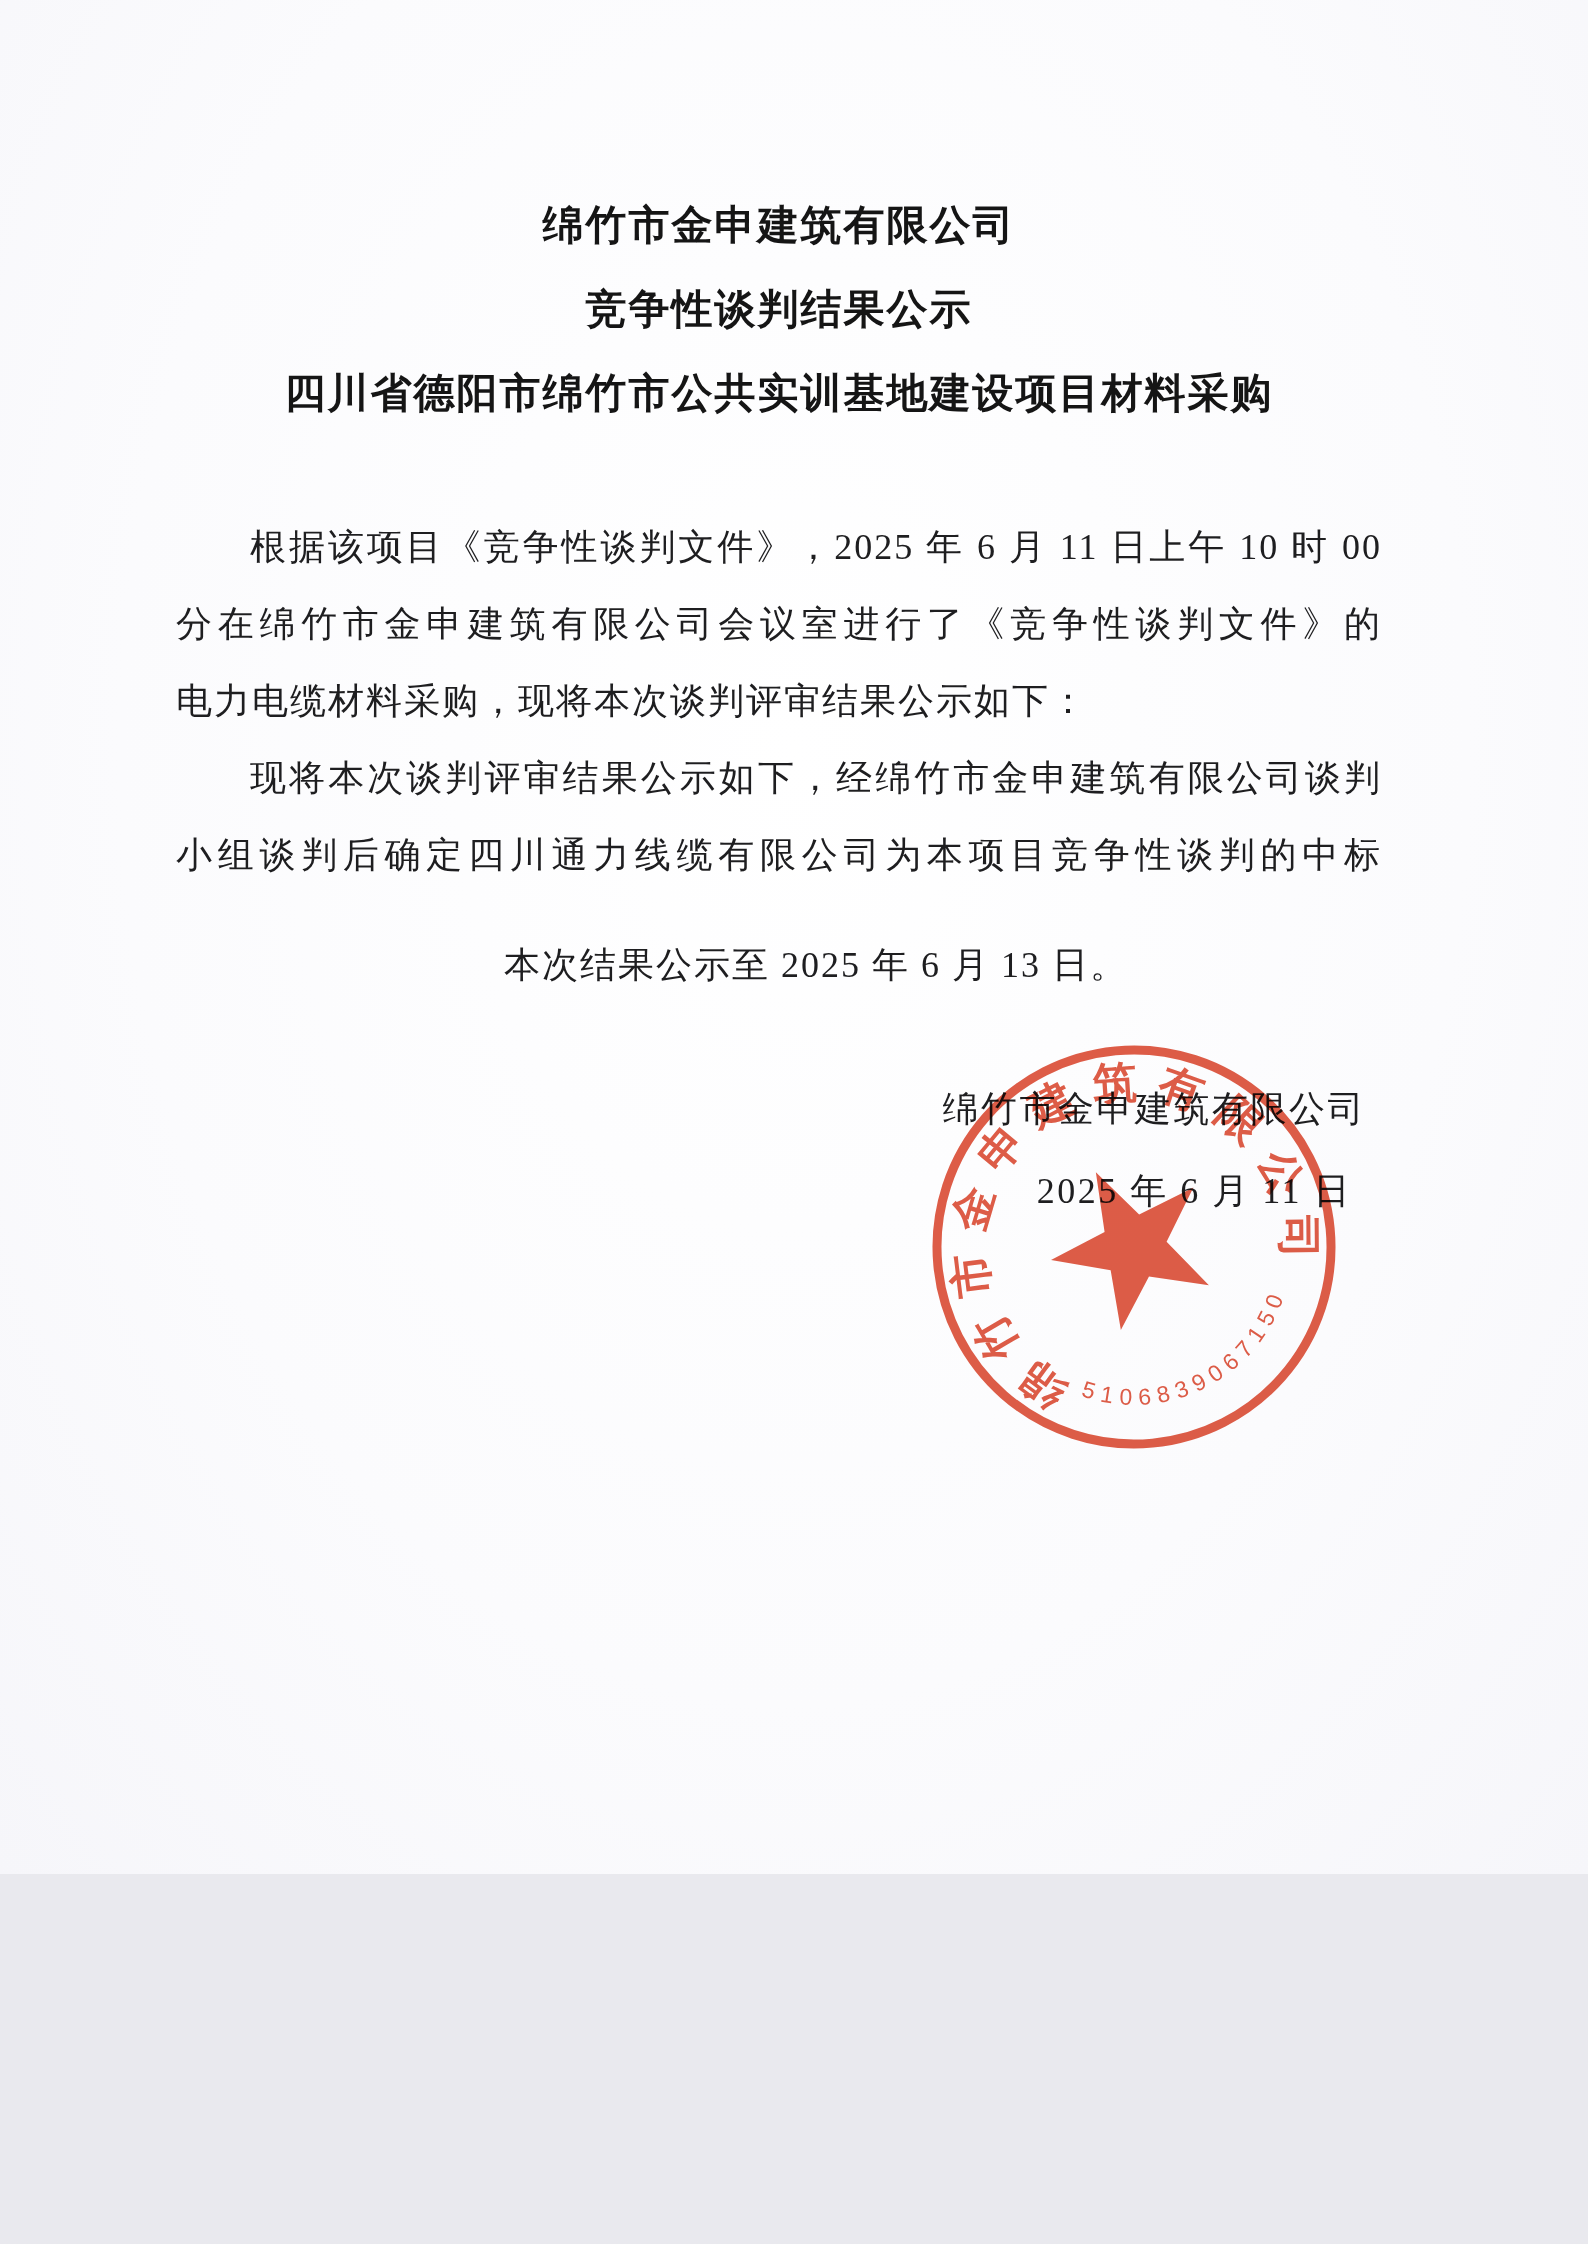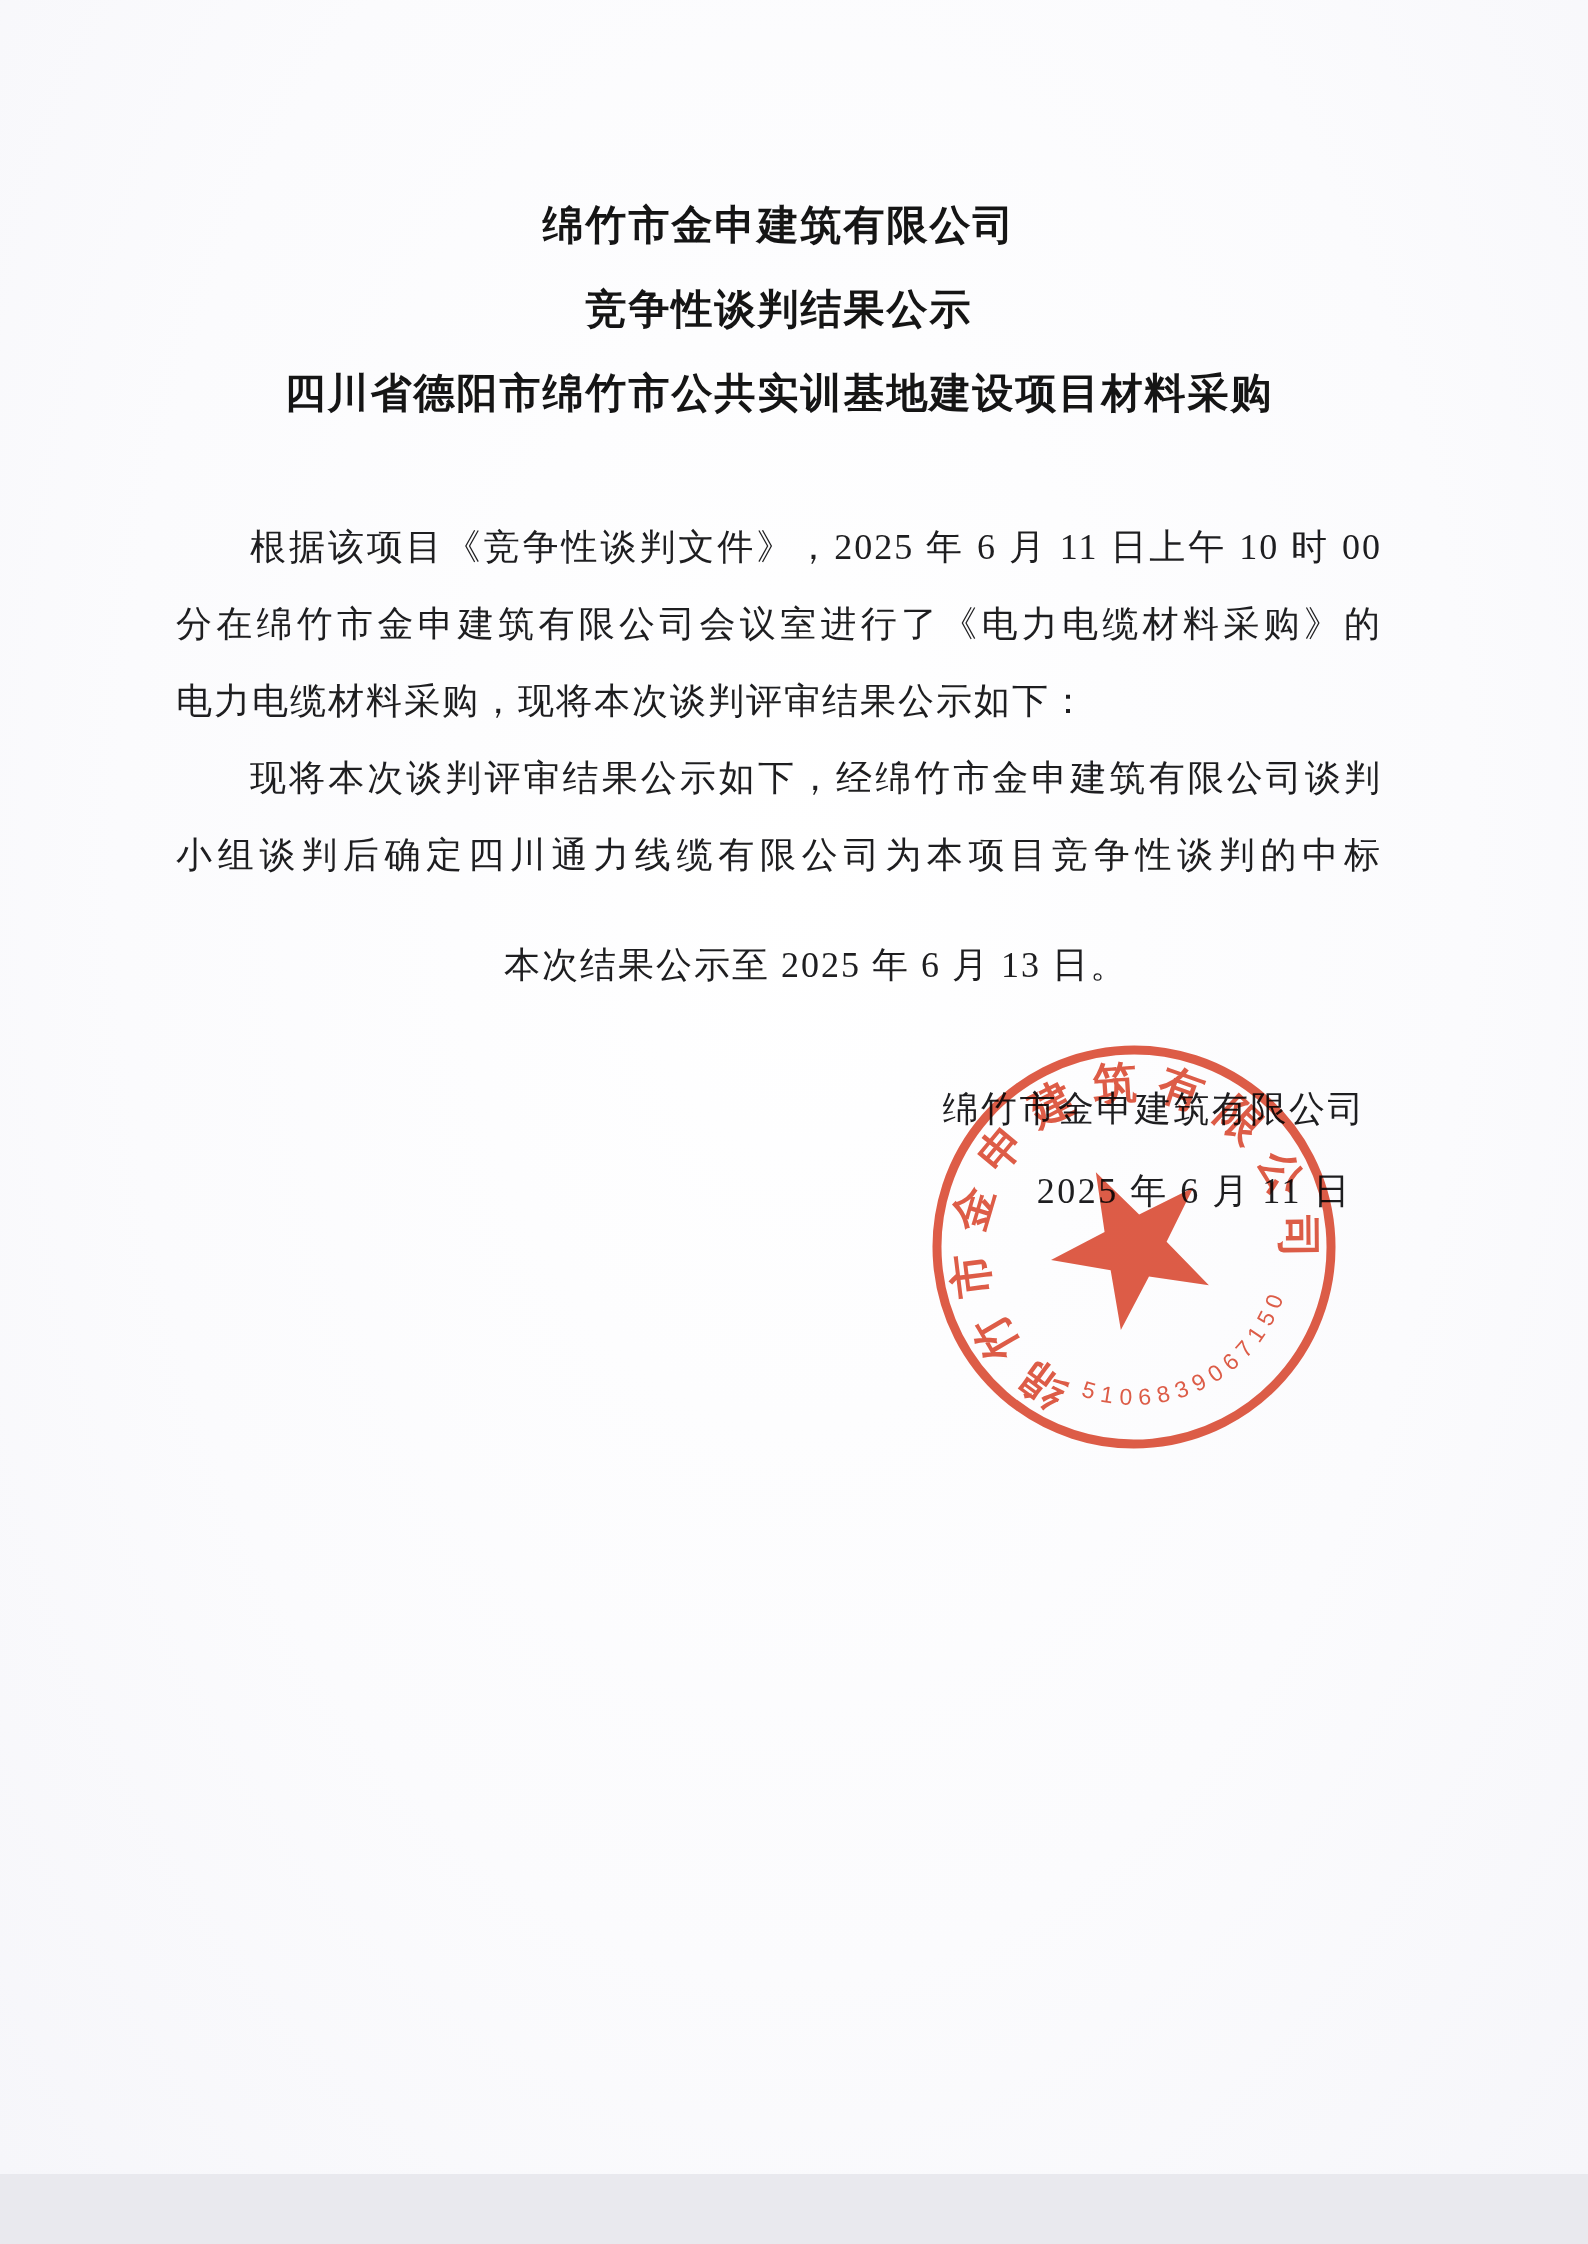--- a/index.html
+++ b/index.html
@@ -1,18 +1,18 @@
 <!DOCTYPE html>
 <html style="--stamp-color: #dc4b33;"><head>
 <meta charset="utf-8">
 <style>
   html,body { margin:0; padding:0; }
   body { width:1588px; height:2244px; background:#e9e9ee; }
   .page {
-    position:relative; width:1588px; height:2174px; overflow:hidden;
+    position:relative; width:1588px; height:1874px; overflow:hidden;
     background:#fbfbfd;
     background-image: radial-gradient(ellipse at 50% 40%, #ffffff 0%, #fbfbfd 60%, #f6f6fa 100%);
     font-family:"Liberation Serif","DejaVu Serif",serif;
     color:#1e1e20;
   }
   .doc { position:absolute; left:176px; top:0; width:1206px; }
 
   .titles {
     margin-top:183px; text-align:center;
     font-family:"Liberation Sans","DejaVu Sans",sans-serif;
@@ -59,21 +59,21 @@
 
     <div class="titles">
       <div class="title-line">绵竹市金申建筑有限公司</div>
       <div class="title-line">竞争性谈判结果公示</div>
       <div class="title-line">四川省德阳市绵竹市公共实训基地建设项目材料采购</div>
     </div>
 
     <div class="body">
       <div>
         <div class="body-line jf indent">根据该项目《竞争性谈判文件》，2025 年 6 月 11 日上午 10 时 00</div>
-        <div class="body-line jf">分在绵竹市金申建筑有限公司会议室进行了《电力电缆材料采购》的</div>
+        <div class="body-line jf">分在绵竹市金申建筑有限公司会议室进行了《竞争性谈判文件》的</div>
         <div class="body-line">电力电缆材料采购，现将本次谈判评审结果公示如下：</div>
       </div>
 
       <div>
         <div class="body-line jf indent">现将本次谈判评审结果公示如下，经绵竹市金申建筑有限公司谈判</div>
         <div class="body-line jf">小组谈判后确定四川通力线缆有限公司为本项目竞争性谈判的中标</div>
       </div>
 
       <div class="para-3">
         <div class="body-line indent">本次结果公示至 2025 年 6 月 13 日。</div>

